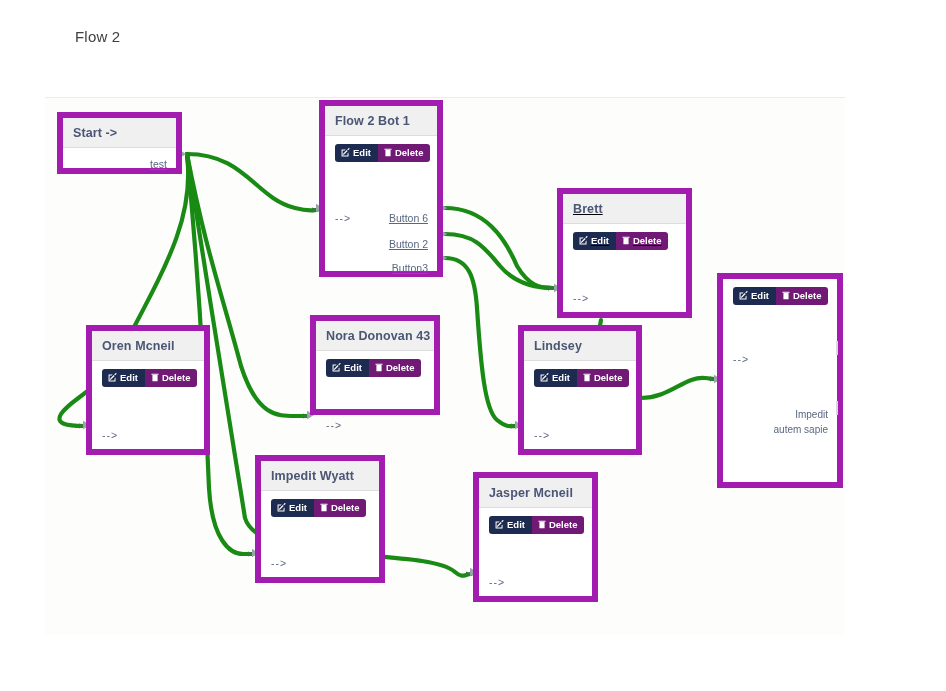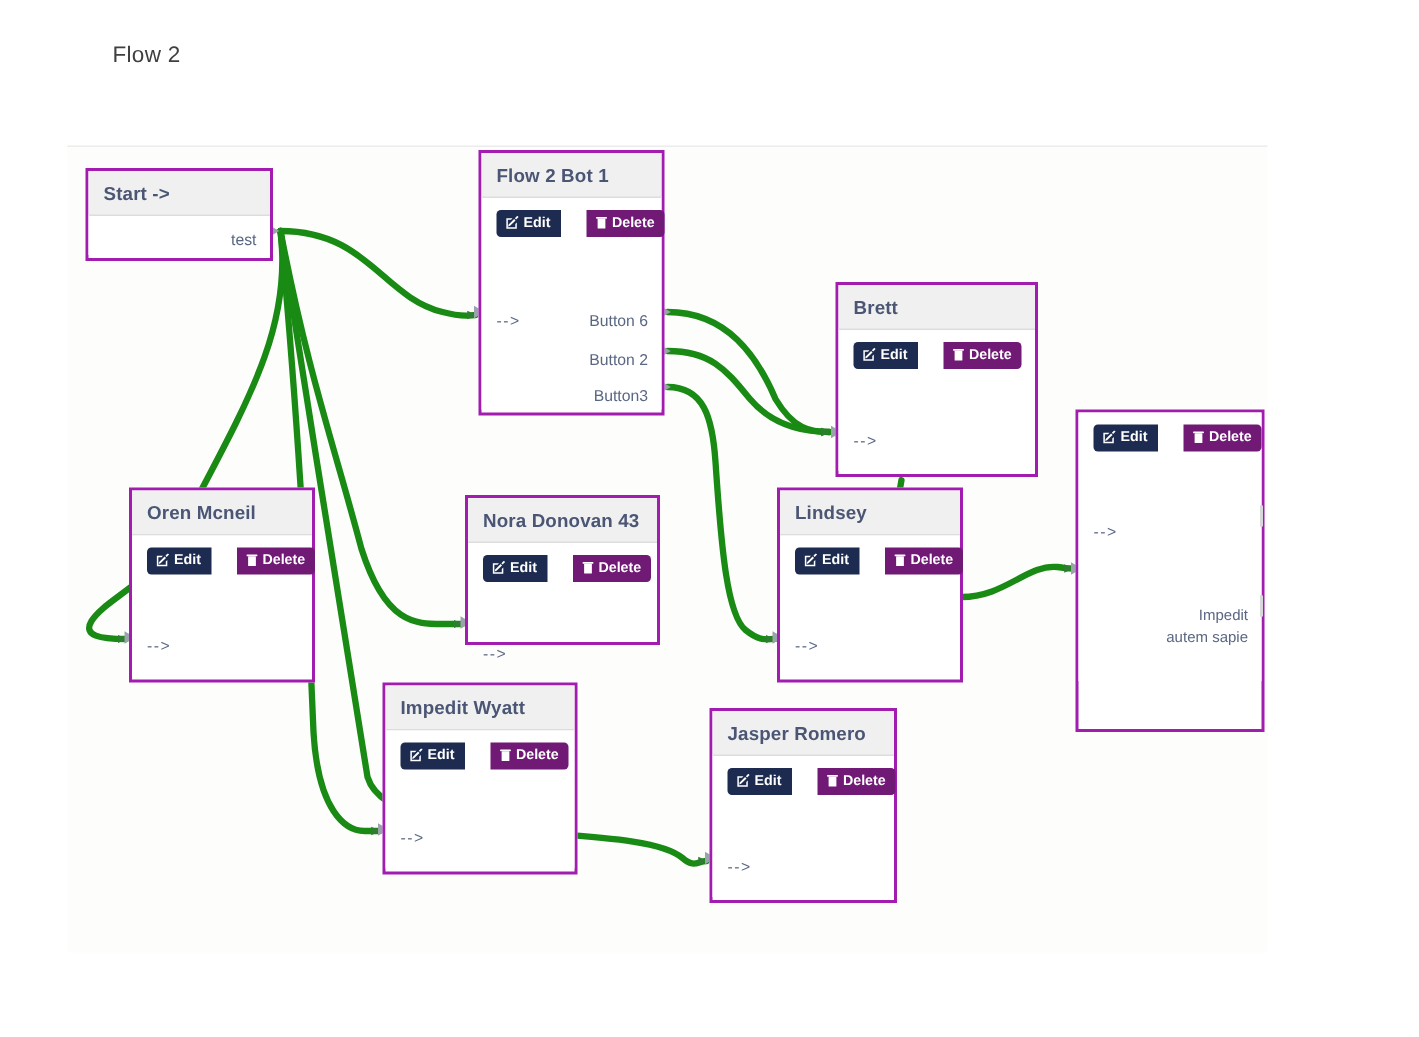--- a/index.html
+++ b/index.html
@@ -56,21 +56,21 @@
     top: 0;
     width: 800px;
     height: 537px;
     pointer-events: none;
   }
 
   
   .node {
     position: absolute;
     background: #ffffff;
-    border: 2px solid #a21caf;
+    border: 6px solid #a21caf;
     box-sizing: border-box;
     font-size: 11px;
   }
   .node-head {
     background: #f0f0f0;
     border-bottom: 1px solid #dddddd;
     padding: 8px 10px 7px 10px;
     font-size: 12.5px;
     font-weight: bold;
     color: #4b5675;
@@ -79,21 +79,20 @@
     overflow: hidden;
   }
   .node-body {
     position: relative;
     background: #ffffff;
     height: calc(100% - 32px);
   }
   .btnrow {
     padding: 8px 0 16px 10px;
     display: flex;
-    gap: 17px;
   }
   .btn {
     display: inline-flex;
     align-items: center;
     gap: 3px;
     font-size: 9.5px;
     font-weight: bold;
     color: #ffffff;
     padding: 4px 7px 4px 6px;
     line-height: 1;
@@ -120,20 +119,21 @@
     letter-spacing: 1px;
     white-space: nowrap;
   }
   .port-out {
     position: absolute;
     right: 9px;
     font-size: 10.5px;
     color: #5a6782;
     white-space: nowrap;
     text-align: right;
+    text-decoration: underline;
   }
   .node-text {
     position: absolute;
     right: 9px;
     font-size: 10px;
     color: #5a6782;
     text-align: right;
     line-height: 15px;
     white-space: nowrap;
   }
@@ -216,21 +216,21 @@
                 </span>
                 <span>Delete</span>
               </div>
             </div>
             <div class="port-in" style="top: 76px;">--&gt;</div>
             <div class="port-out" style="top: 76px;">Button 6</div>
             <div class="port-out" style="top: 102px;">Button 2</div>
             <div class="port-out" style="top: 126px;">Button3</div>
           </div>
         </div>
-        <div class="node" style="left: 512px; top: 90px; width: 135px; height: 130px;">
+        <div class="node" style="left: 512px; top: 90px; width: 135px; height: 130px; text-decoration: underline;">
           <div class="node-head">Brett</div>
           <div class="node-body">
             <div class="btnrow">
               <div class="btn btn-edit">
                 <span>
                   <svg width="9" height="9" viewBox="0 0 16 16" fill="#fff" aria-hidden="true">
                     <path d="M15.5 1.2 L12.6 4.1 L11.1 2.6 L14 -0.3 Z"></path>
                     <path d="M10.2 3.5 L11.9 5.2 L5.4 11.7 L3.2 12.3 L3.8 10.1 Z"></path>
                     <path d="M1 2.6 h7.3 l-1.8 1.8 H2.8 v8.8 h8.8 V9.6 l1.8 -1.8 V15 H1 Z"></path>
                   </svg>
@@ -299,21 +299,21 @@
                     <rect x="2.4" y="3.4" width="9.2" height="11.4" rx="0.6"></rect>
                     <rect x="0.6" y="1.2" width="12.8" height="2" rx="0.5"></rect>
                   </svg>
                 </span>
                 <span>Delete</span>
               </div>
             </div>
             <div class="port-in" style="top: 68px;">--&gt;</div>
           </div>
         </div>
-        <div class="node" style="left: 265px; top: 217px; width: 130px; height: 100px; margin-top: 15px;">
+        <div class="node" style="left: 265px; top: 217px; width: 130px; height: 100px;">
           <div class="node-head">Nora Donovan 43</div>
           <div class="node-body">
             <div class="btnrow">
               <div class="btn btn-edit">
                 <span>
                   <svg width="9" height="9" viewBox="0 0 16 16" fill="#fff" aria-hidden="true">
                     <path d="M15.5 1.2 L12.6 4.1 L11.1 2.6 L14 -0.3 Z"></path>
                     <path d="M10.2 3.5 L11.9 5.2 L5.4 11.7 L3.2 12.3 L3.8 10.1 Z"></path>
                     <path d="M1 2.6 h7.3 l-1.8 1.8 H2.8 v8.8 h8.8 V9.6 l1.8 -1.8 V15 H1 Z"></path>
                   </svg>
@@ -381,21 +381,21 @@
                     <rect x="0.6" y="1.2" width="12.8" height="2" rx="0.5"></rect>
                   </svg>
                 </span>
                 <span>Delete</span>
               </div>
             </div>
             <div class="port-in" style="top: 66px;">--&gt;</div>
           </div>
         </div>
         <div class="node" style="left: 428px; top: 374px; width: 125px; height: 130px;">
-          <div class="node-head">Jasper Romero</div>
+          <div class="node-head">Jasper Mcneil</div>
           <div class="node-body">
             <div class="btnrow">
               <div class="btn btn-edit">
                 <span>
                   <svg width="9" height="9" viewBox="0 0 16 16" fill="#fff" aria-hidden="true">
                     <path d="M15.5 1.2 L12.6 4.1 L11.1 2.6 L14 -0.3 Z"></path>
                     <path d="M10.2 3.5 L11.9 5.2 L5.4 11.7 L3.2 12.3 L3.8 10.1 Z"></path>
                     <path d="M1 2.6 h7.3 l-1.8 1.8 H2.8 v8.8 h8.8 V9.6 l1.8 -1.8 V15 H1 Z"></path>
                   </svg>
                 </span>

